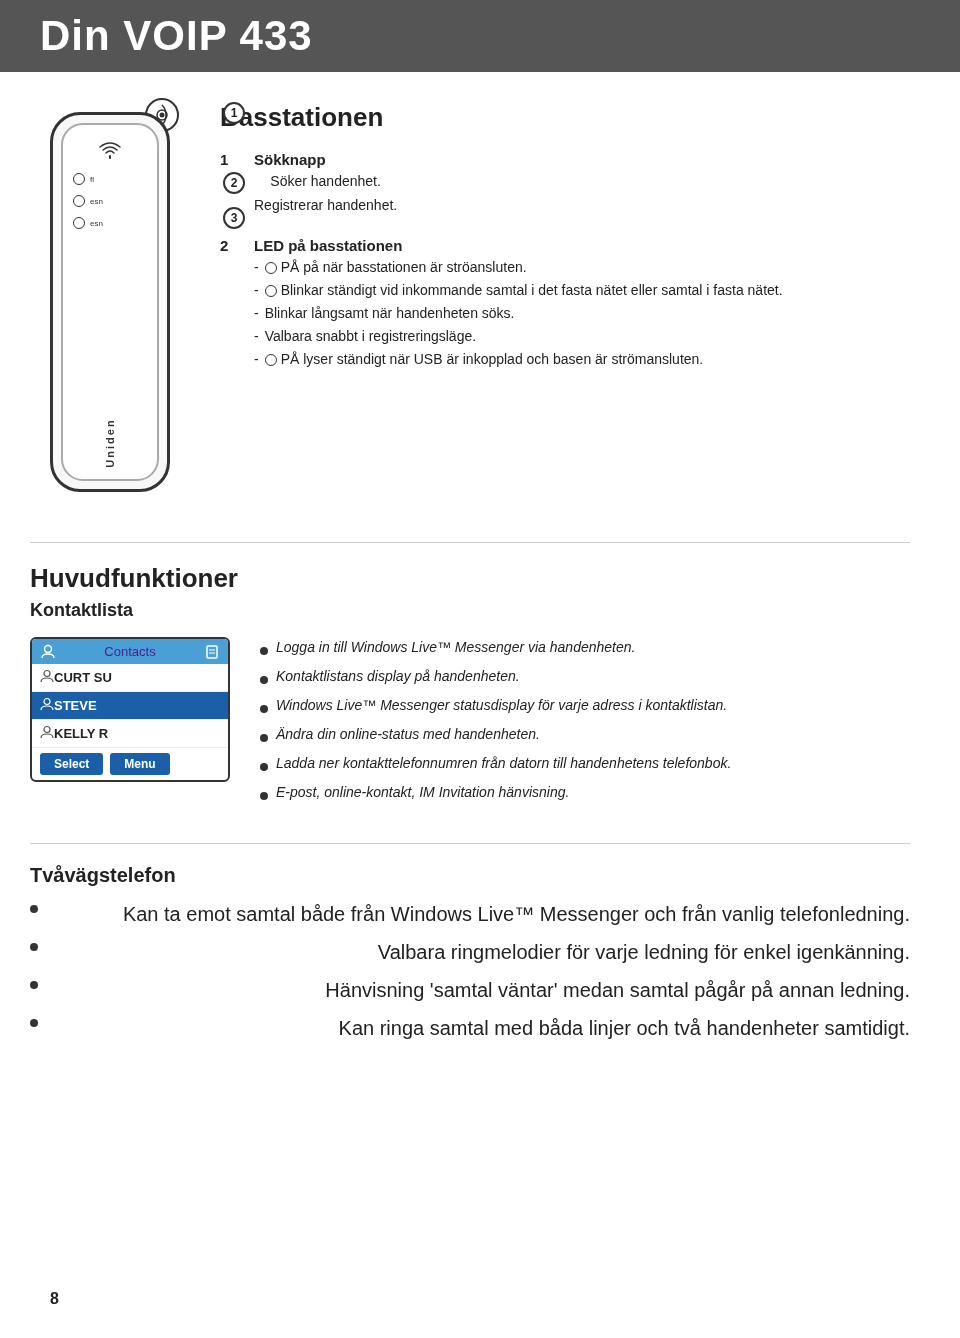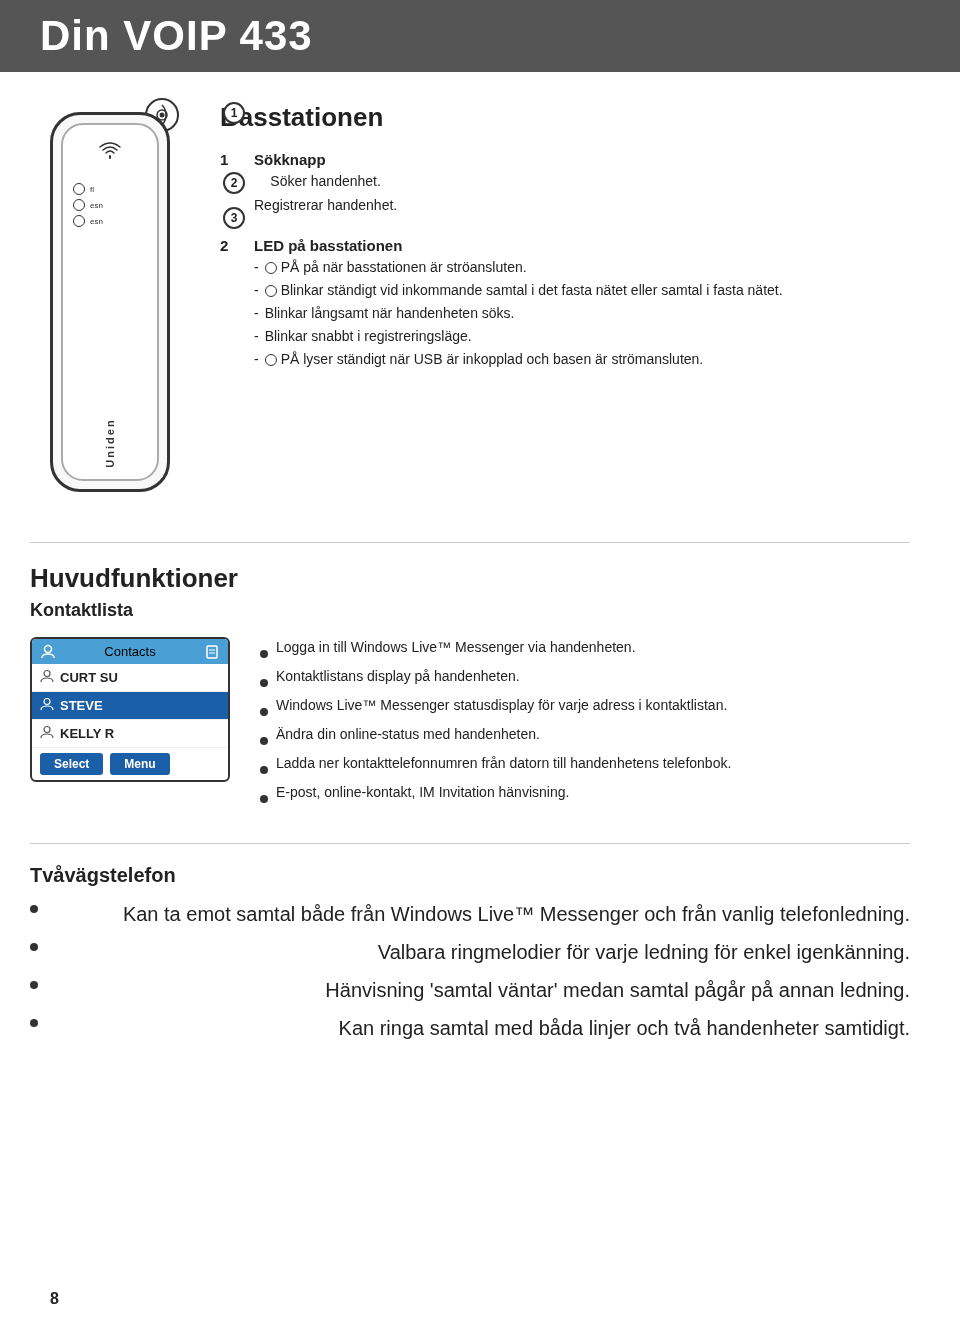--- a/index.html
+++ b/index.html
@@ -106,22 +106,22 @@
       background: #fff;
     }
 
     .num-1 { top: -10px; right: -55px; }
     .num-2 { top: 60px; right: -55px; }
     .num-3 { top: 95px; right: -55px; }
 
     .indicator-row {
       display: flex;
       flex-direction: column;
-      gap: 4px;
-      margin-top: 10px;
+      gap: 10px;
+      margin-top: 0;
       width: 100%;
       padding: 0 10px;
     }
 
     .indicator {
       display: flex;
       align-items: center;
       gap: 5px;
     }
 
@@ -247,33 +247,32 @@
     .contacts-screen {
       border: 2.5px solid #333;
       border-radius: 6px;
       overflow: hidden;
       background: #fff;
       font-size: 13px;
     }
 
     .cs-header {
       background: #4a9fd4;
-      color: #000000;
+      color: #4c1d95;
       display: flex;
       align-items: center;
       justify-content: space-between;
       padding: 4px 8px;
       font-size: 13px;
     }
 
     .cs-row {
       display: flex;
       align-items: center;
       padding: 5px 8px;
-      gap: 6px;
       border-bottom: 1px solid #eee;
     }
 
     .cs-row.highlighted {
       background: #1a5fa8;
       color: #fff;
     }
 
     .cs-row-icon {
       font-size: 13px;
@@ -310,24 +309,25 @@
     .kontakt-bullets {
       flex: 1;
       list-style: none;
       display: flex;
       flex-direction: column;
       gap: 8px;
     }
 
     .kontakt-bullets li {
       display: flex;
-      align-items: flex-end;
+      align-items: center;
       gap: 8px;
       font-size: 14px;
       line-height: 1.5;
+      font-style: italic;
     }
 
     .bullet-dot {
       width: 8px;
       height: 8px;
       background: #333;
       border-radius: 50%;
       margin-top: 6px;
       flex-shrink: 0;
     }
@@ -460,21 +460,21 @@
           <div style="display:flex; align-items:flex-start; gap:6px; font-size:14px; line-height:1.5; margin-bottom:2px;">
             <span>-</span>
             <span><span class="led-inline"></span><span>Blinkar ständigt vid inkommande samtal i det fasta nätet eller samtal i fasta nätet.</span></span>
           </div>
           <div style="display:flex; align-items:flex-start; gap:6px; font-size:14px; line-height:1.5; margin-bottom:2px;">
             <span>-</span>
             <span>Blinkar långsamt när handenheten söks.</span>
           </div>
           <div style="display:flex; align-items:flex-start; gap:6px; font-size:14px; line-height:1.5; margin-bottom:2px;">
             <span>-</span>
-            <span>Blinkar snabbt i registreringsläge.</span>
+            <span>Valbara snabbt i registreringsläge.</span>
           </div>
           <div style="display:flex; align-items:flex-start; gap:6px; font-size:14px; line-height:1.5; margin-bottom:2px;">
             <span>-</span>
             <span><span class="led-inline"></span><span>PÅ lyser ständigt när USB är inkopplad och basen är strömansluten.</span></span>
           </div>
         </div>
       </div>
     </div>
   </div>
 

